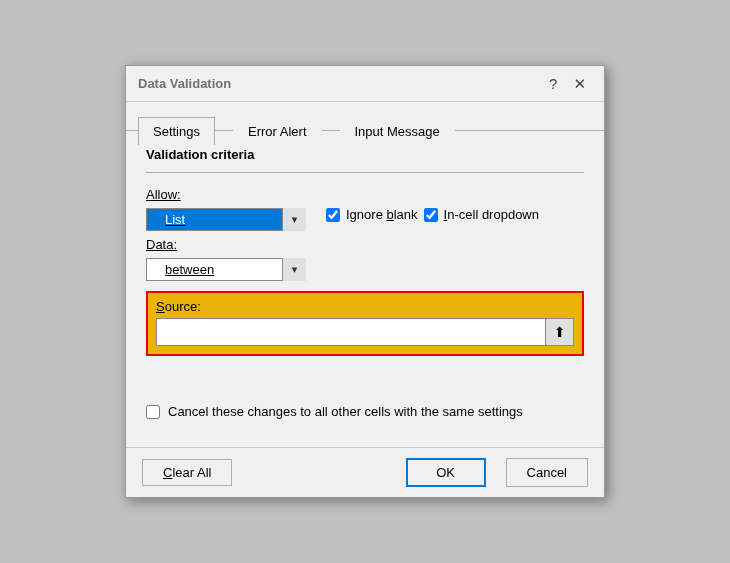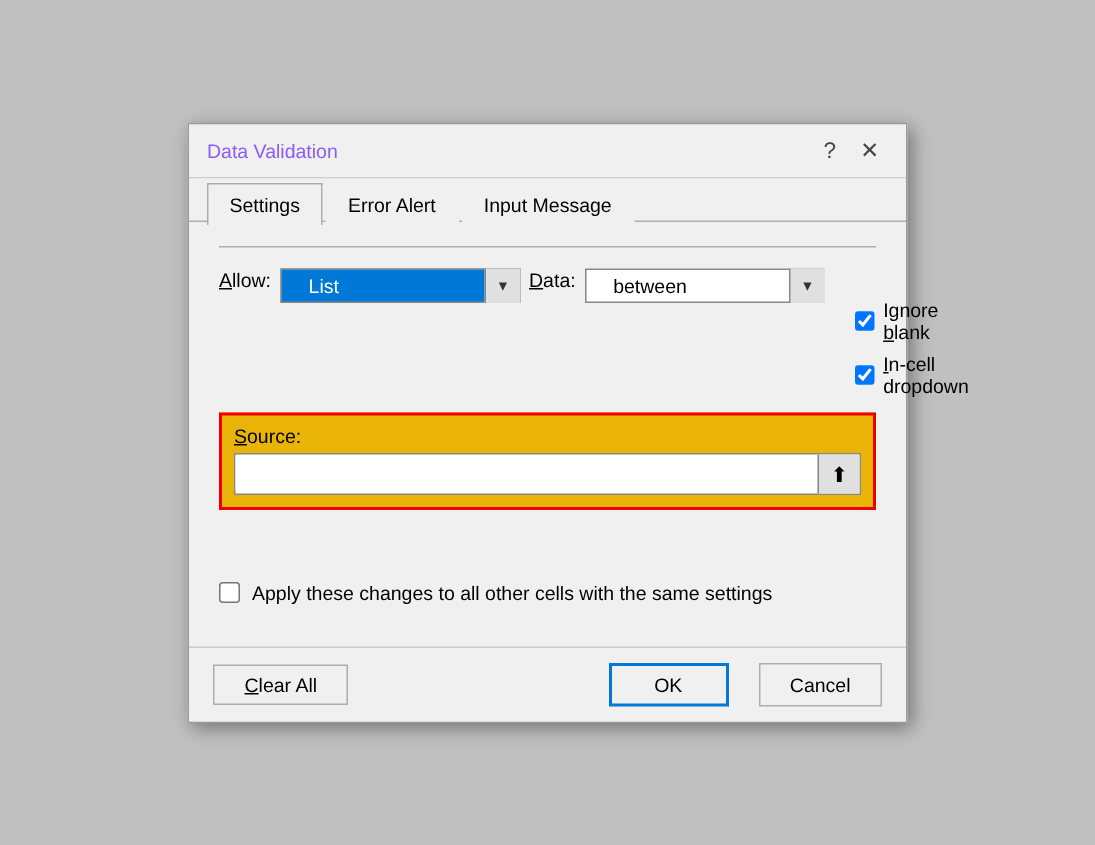--- a/index.html
+++ b/index.html
@@ -33,22 +33,22 @@
     }
 
     .title-bar-left {
       display: flex;
       align-items: center;
       gap: 8px;
     }
 
     .title-text {
       font-size: 13px;
-      font-weight: 400;
-      color: #8b5cf6;
+      font-weight: 700;
+      color: #737373;
     }
 
     .title-actions {
       display: flex;
       align-items: center;
       gap: 4px;
     }
 
     .title-btn {
       background: none;
@@ -69,23 +69,23 @@
     }
 
     .tab {
       padding: 6px 14px;
       border: 1px solid transparent;
       border-bottom: none;
       cursor: pointer;
       font-size: 13px;
       color: #000;
       background: #f0f0f0;
-      margin-right: 2px;
+      margin-right: 18px;
       position: relative;
-      top: 3px;
+      top: 15px;
     }
     .tab.active {
       background: #f0f0f0;
       border-color: #adadad;
       border-bottom-color: #f0f0f0;
       z-index: 1;
     }
 
     
     .content {
@@ -107,22 +107,23 @@
 
     .form-row {
       display: flex;
       align-items: flex-start;
       gap: 20px;
       margin-bottom: 10px;
     }
 
     .form-col {
       display: flex;
-      flex-direction: row;
+      flex-direction: column;
       gap: 6px;
+      text-decoration: underline;
     }
 
     .form-label {
       font-size: 13px;
       color: #000;
     }
 
     .select-wrapper {
       position: relative;
       display: inline-flex;
@@ -157,21 +158,21 @@
       display: flex;
       align-items: center;
       justify-content: center;
       pointer-events: none;
       font-size: 11px;
       color: #333;
     }
 
     .checkboxes-col {
       display: flex;
-      flex-direction: column;
+      flex-direction: row;
       gap: 6px;
       padding-top: 20px;
     }
 
     .checkbox-row {
       display: flex;
       align-items: center;
       gap: 6px;
       font-size: 13px;
     }
@@ -298,20 +299,21 @@
     </div>
     <div class="tab">
       <span>Error Alert</span>
     </div>
     <div class="tab">
       <span>Input Message</span>
     </div>
   </div>
 
   <div class="content">
+    <div class="section-title">Validation criteria</div>
     <hr class="divider">
 
     <div class="form-row">
 
       <div class="form-col">
         <div class="form-label">
           <span style="text-decoration:underline">A</span><span>llow:</span>
         </div>
         <div class="select-wrapper">
           <select class="form-select highlighted">
@@ -368,21 +370,21 @@
         <button class="source-btn">
           <span>⬆</span>
         </button>
       </div>
     </div>
 
     <div class="spacer"></div>
 
     <div class="apply-row">
       <input type="checkbox" class="apply-checkbox" style="">
-      <span class="apply-label">Apply these changes to all other cells with the same settings</span>
+      <span class="apply-label">Cancel these changes to all other cells with the same settings</span>
     </div>
   </div>
 
   <div class="footer">
     <div class="footer-left">
       <button class="btn">
         <span style="text-decoration:underline">C</span><span>lear All</span>
       </button>
     </div>
     <div class="footer-right">

